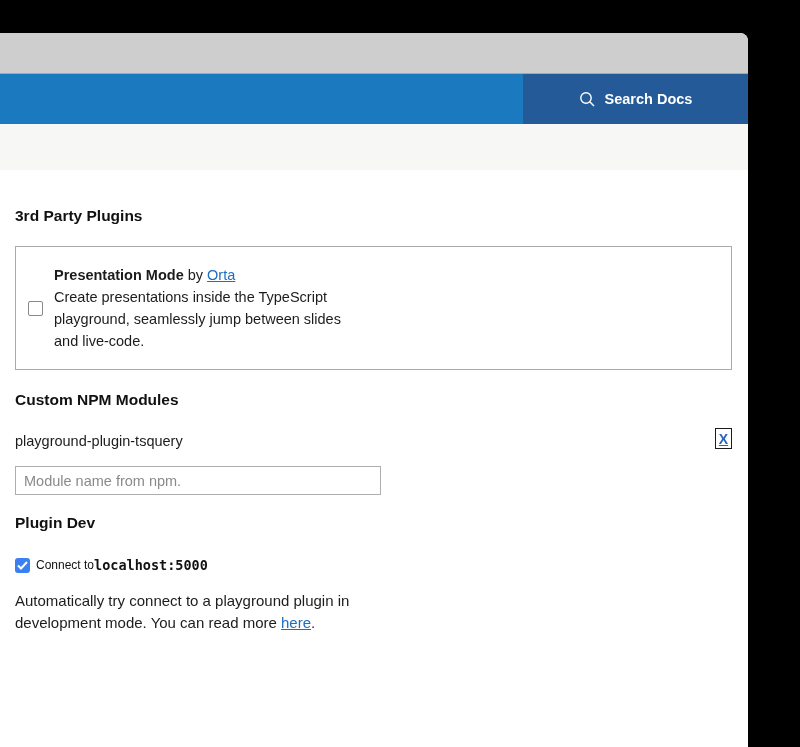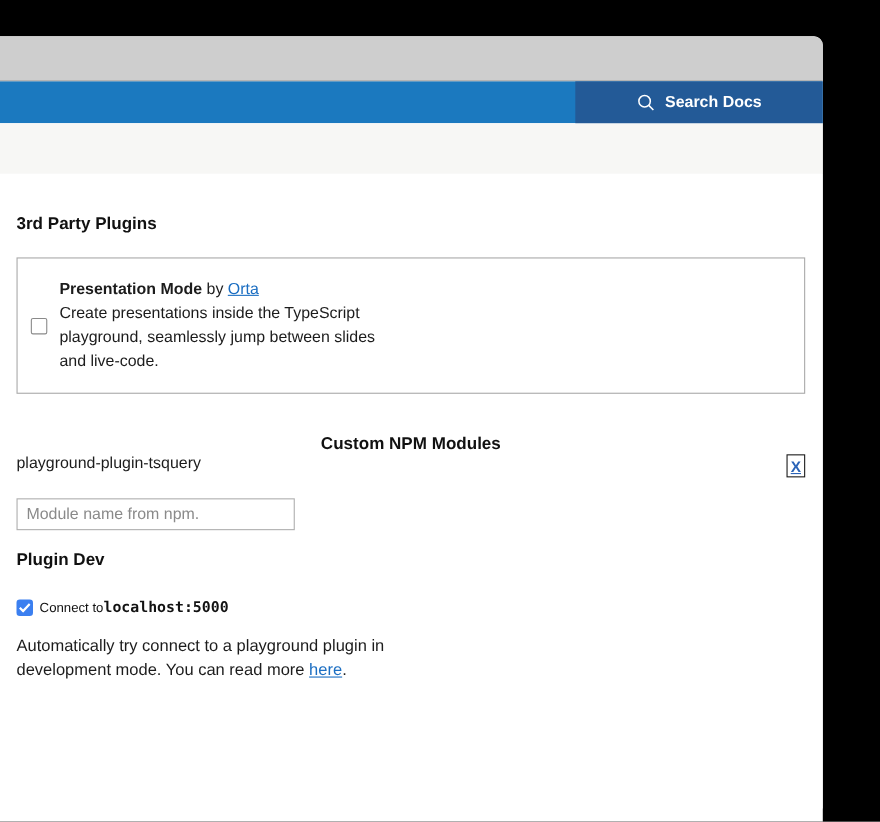--- a/index.html
+++ b/index.html
@@ -5,21 +5,21 @@
   html,body{margin:0;padding:0;}
   body{
     width:800px;height:747px;background:#000;overflow:hidden;position:relative;
     font-family:"Liberation Sans",sans-serif;
   }
   .window{
     position:absolute;left:0;top:33px;width:748px;height:714px;
     background:#fff;border-top-right-radius:8px;overflow:hidden;
   }
   .titlebar{height:40px;background:#cecece;border-bottom:1px solid #a8a8a8;}
-  .nav{height:38px;background:#1b79bf;display:flex;justify-content:flex-end;}
+  .nav{height:50px;background:#1b79bf;display:flex;justify-content:flex-end;}
   .search-docs{
     width:225px;background:#235a97;color:#fff;display:flex;align-items:center;
     justify-content:center;gap:9px;font-size:14.5px;font-weight:700;cursor:pointer;
   }
   .toolbar{height:46px;background:#f7f7f5;}
   .content{display:flex;height:577px;}
 
   
   .editor-pane{
     width:337px;min-width:337px;background:#fffffe;position:relative;
@@ -53,49 +53,49 @@
   .sidebar{flex:1;background:#fff;overflow:hidden;}
   .tabs{display:flex;justify-content:center;gap:14px;padding-top:18px;}
   .tab{
     font-size:14px;font-weight:600;color:#1a1a1a;line-height:18px;
     padding-bottom:3px;border-bottom:2px solid transparent;cursor:pointer;
   }
   .tab.active{border-bottom-color:#4f9bd5;}
   .sidebar-content{padding:0 16px 0 15px;}
   .section-heading{font-size:15.5px;font-weight:700;color:#111;line-height:19px;margin:0;}
   .h-plugins{margin-top:36px;}
-  .h-modules{margin-top:36px;text-align:center;}
+  .h-modules{margin-top:20px;}
   .h-plugindev{margin-top:18px;}
 
   .plugin-card{
     margin-top:21px;border:1px solid #a9a9a9;padding:17px 12px;
     display:flex;align-items:center;box-sizing:border-box;
   }
   .plugin-checkbox{
     width:13px;height:13px;border:1px solid #8a8a8a;border-radius:2px;background:#fff;
     margin-right:11px;flex:none;cursor:pointer;
   }
   .plugin-text{width:305px;font-size:14.5px;color:#1c1c1c;line-height:22px;}
   .plugin-title{font-weight:700;}
   a.lnk{color:#1b6ec2;text-decoration:underline;cursor:pointer;}
   .plugin-links{line-height:22px;}
 
   .warning{margin-top:19px;max-width:330px;font-size:14.5px;color:#1c1c1c;line-height:22px;}
 
   .module-row{
-    display:flex;align-items:flex-start;justify-content:space-between;height:23px;
+    margin-top:17px;display:flex;align-items:flex-end;justify-content:space-between;height:23px;
   }
   .module-name{font-size:14.5px;color:#1c1c1c;}
   .module-remove{
     width:17px;height:21px;border:1px solid #1b1b1b;display:flex;align-items:center;
     justify-content:center;font-size:14px;font-weight:600;color:#2a63b8;
     text-decoration:underline;cursor:pointer;box-sizing:border-box;background:#fff;
   }
   .module-input{
-    margin-top:17px;width:253px;height:29px;border:1px solid #aeaeae;box-sizing:border-box;
+    margin-top:17px;width:366px;height:29px;border:1px solid #aeaeae;box-sizing:border-box;
     font-family:"Liberation Sans",sans-serif;font-size:14.5px;color:#ef4444;padding:0 8px;
     outline:none;display:block;background:#fff;
   }
   .module-input::placeholder{color:#8a8a8a;opacity:1;}
 
   .connect-row{margin-top:25px;display:flex;align-items:center;}
   .connect-checkbox{
     width:15px;height:15px;border-radius:3px;background:#3b7ff0;margin-right:6px;flex:none;
     display:flex;align-items:center;justify-content:center;cursor:pointer;
   }

